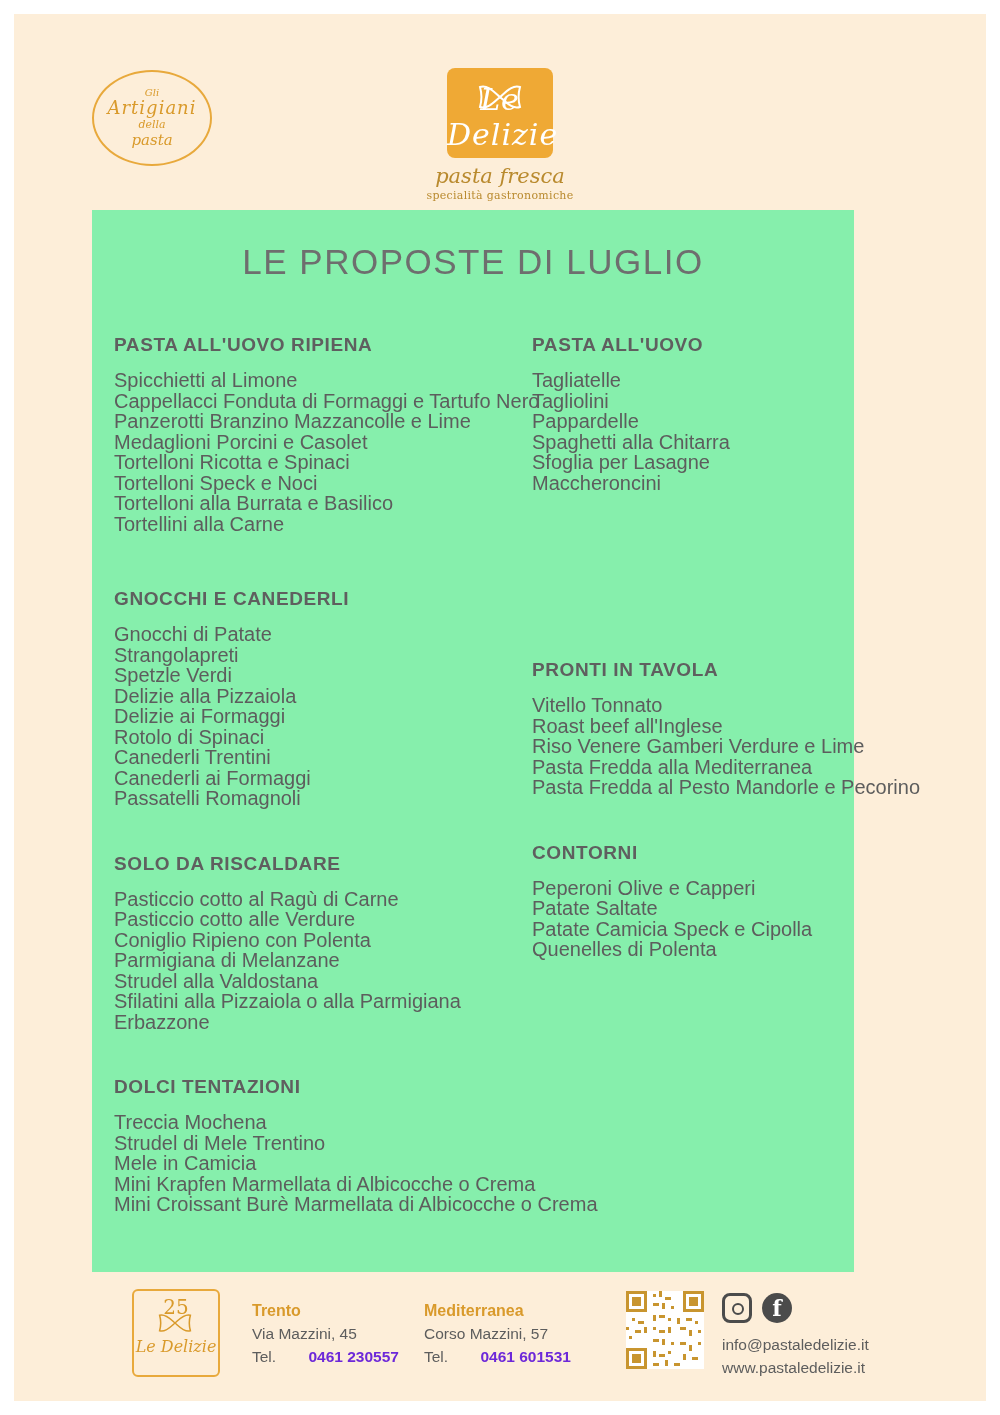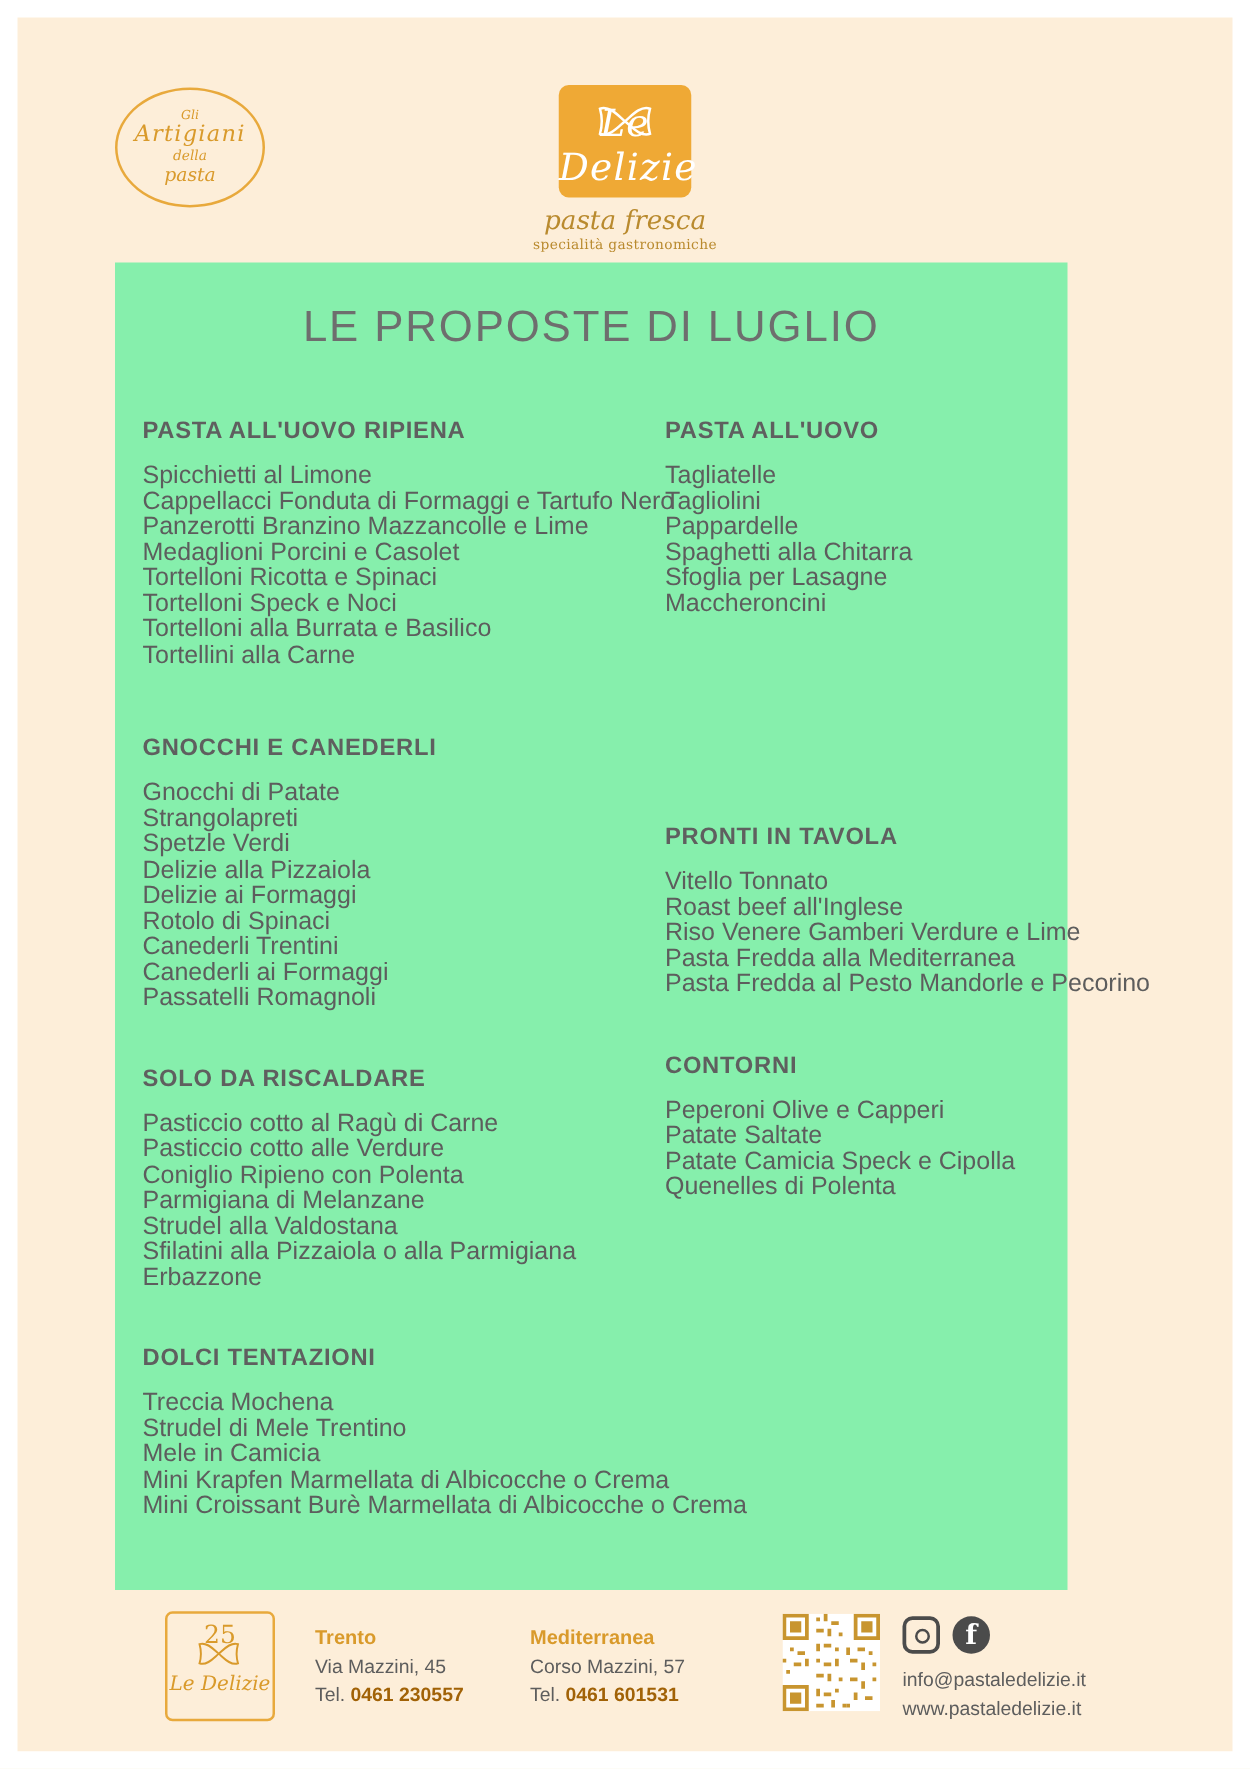--- a/index.html
+++ b/index.html
@@ -197,21 +197,21 @@
     top: 28px;
     font-size: 15.5px;
     color: #5d5d5d;
     line-height: 23px;
   }
   .store .city {
     color: #d99a2b;
     font-weight: bold;
     font-size: 16px;
   }
-  .store .tel b { color: #a16207; }
+  .store .tel b { color: #6d28d9; margin-left: 28px; }
   .store-1 { left: 238px; }
   .store-2 { left: 410px; }
 
   .qr {
     position: absolute;
     left: 612px;
     top: 20px;
     width: 78px;
     height: 78px;
   }

